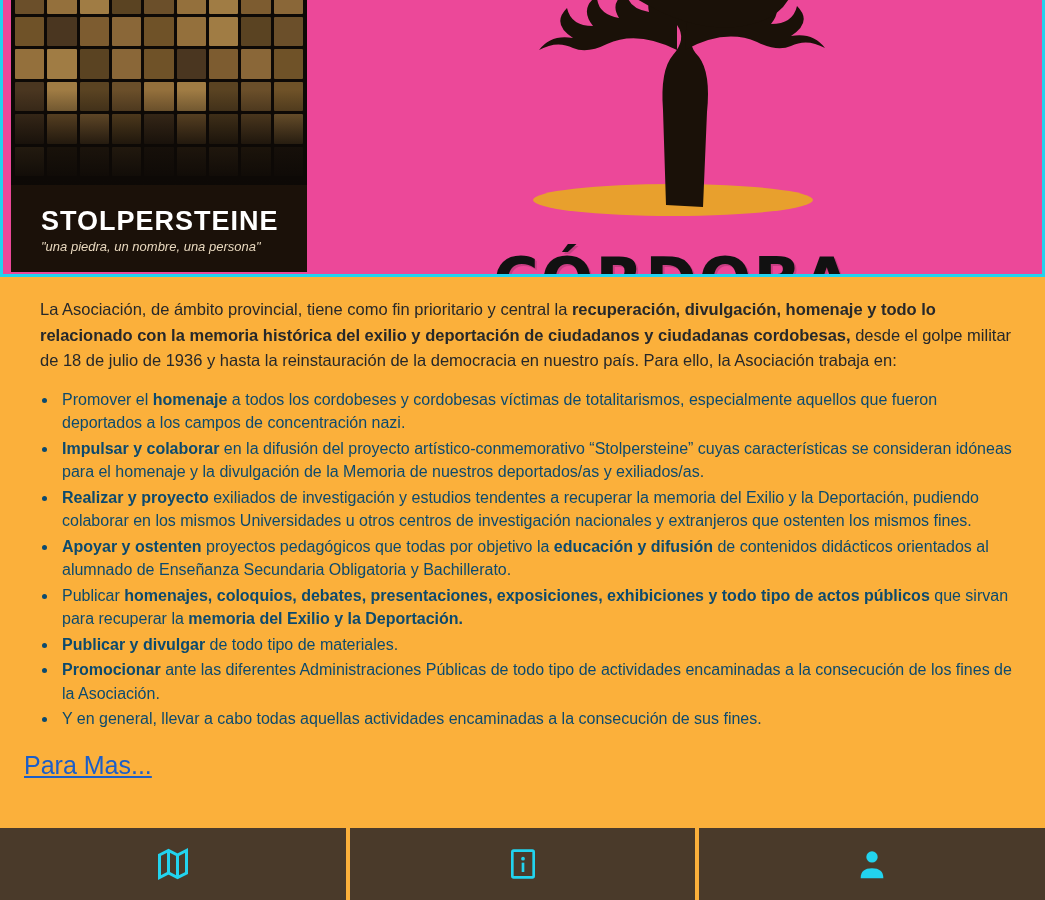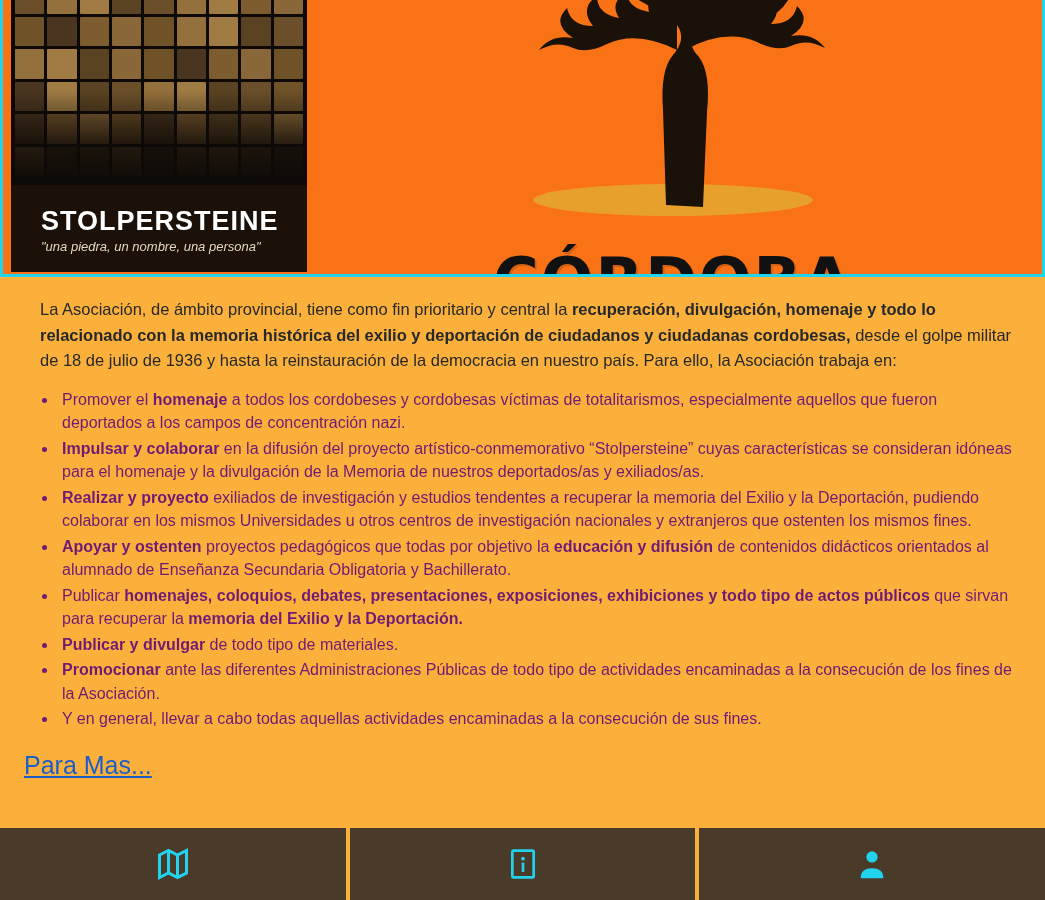--- a/index.html
+++ b/index.html
@@ -15,21 +15,21 @@
     width: 1045px; height: 900px;
     background: #FBB03B;
     display: flex;
     flex-direction: column;
   }
 
   
   .header {
     position: relative;
     height: 277px;
-    background: #f97316;
+    background: #ec4899;
     border: 3px solid #22D3EE;
     border-top: 0;
     overflow: hidden;
     flex: 0 0 auto;
   }
   .poster {
     position: absolute;
     left: 8px; top: -20px;
     width: 296px; height: 292px;
     background: #1b1109;
@@ -117,21 +117,21 @@
   .intro b { font-weight: bold; }
 
   ul.aims {
     margin: 0;
     padding-left: 34px;
     list-style: disc;
   }
   ul.aims li {
     font-size: 16px;
     line-height: 1.47;
-    color: #701a75;
+    color: #0c4a6e;
     margin-bottom: 2px;
     padding-left: 4px;
   }
   ul.aims li b { font-weight: bold; }
 
   .leer-mas {
     display: inline-block;
     margin-top: 18px;
     font-size: 25px;
     color: #1b5ec9;

